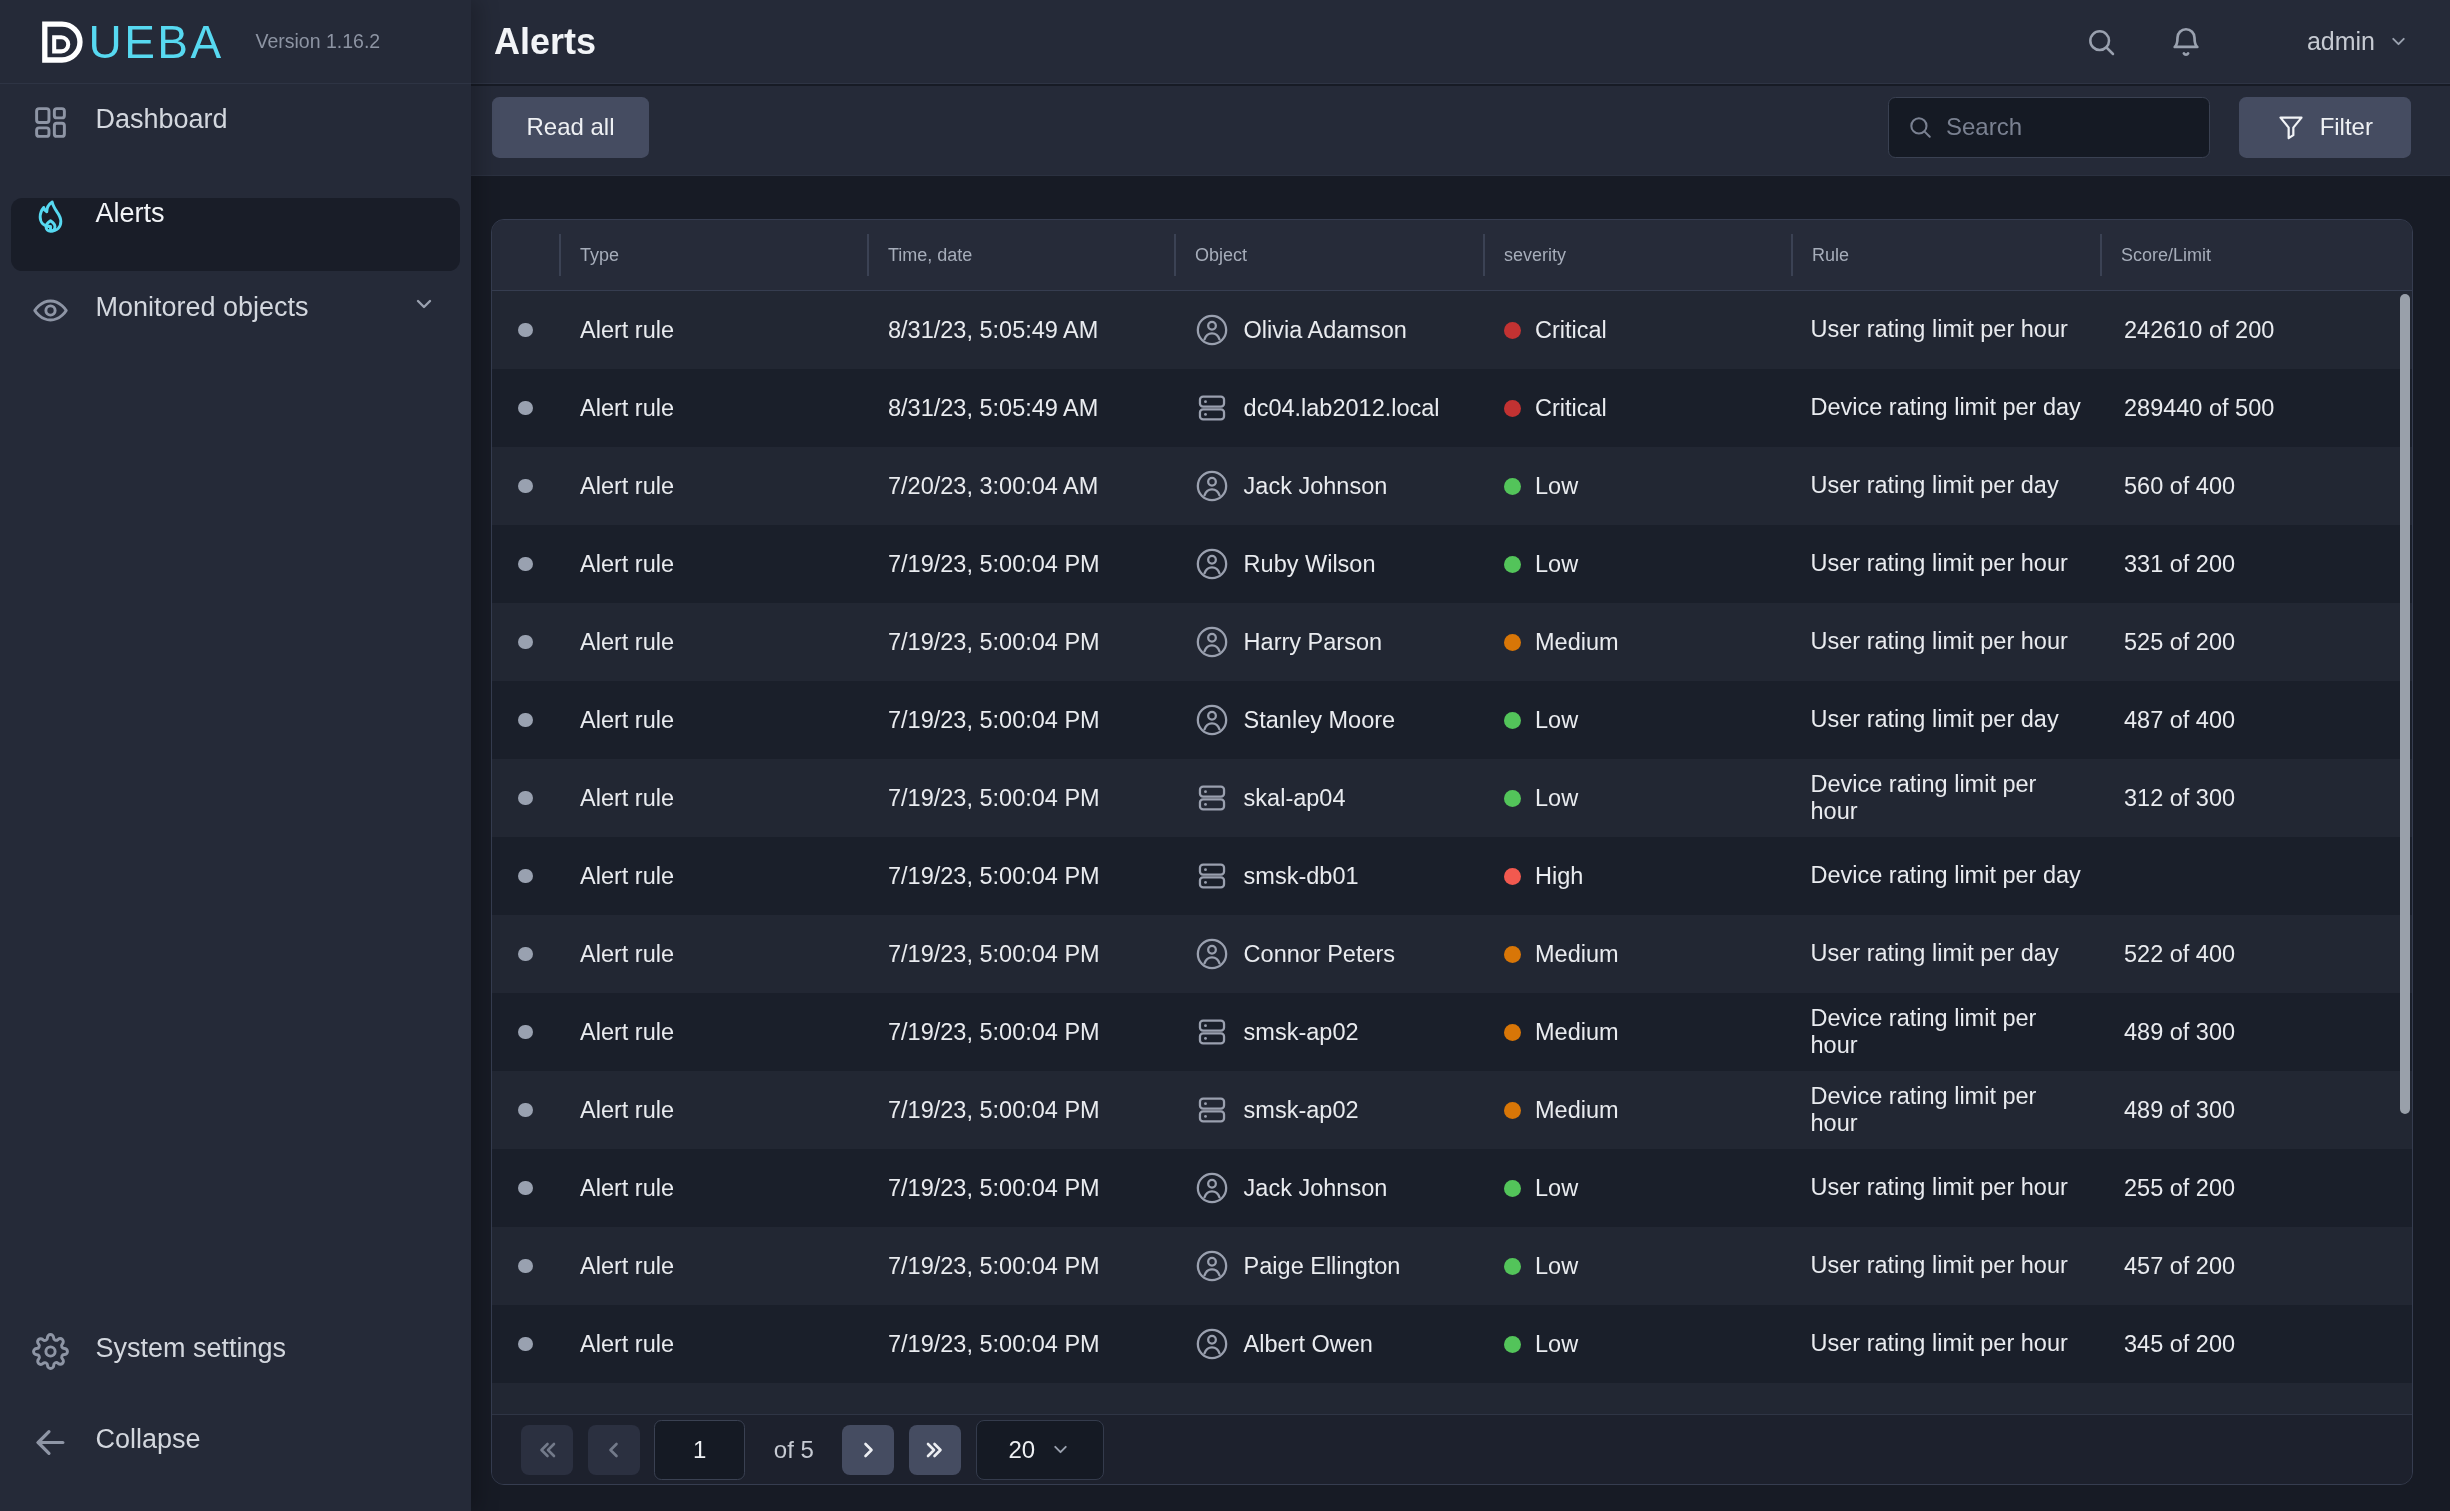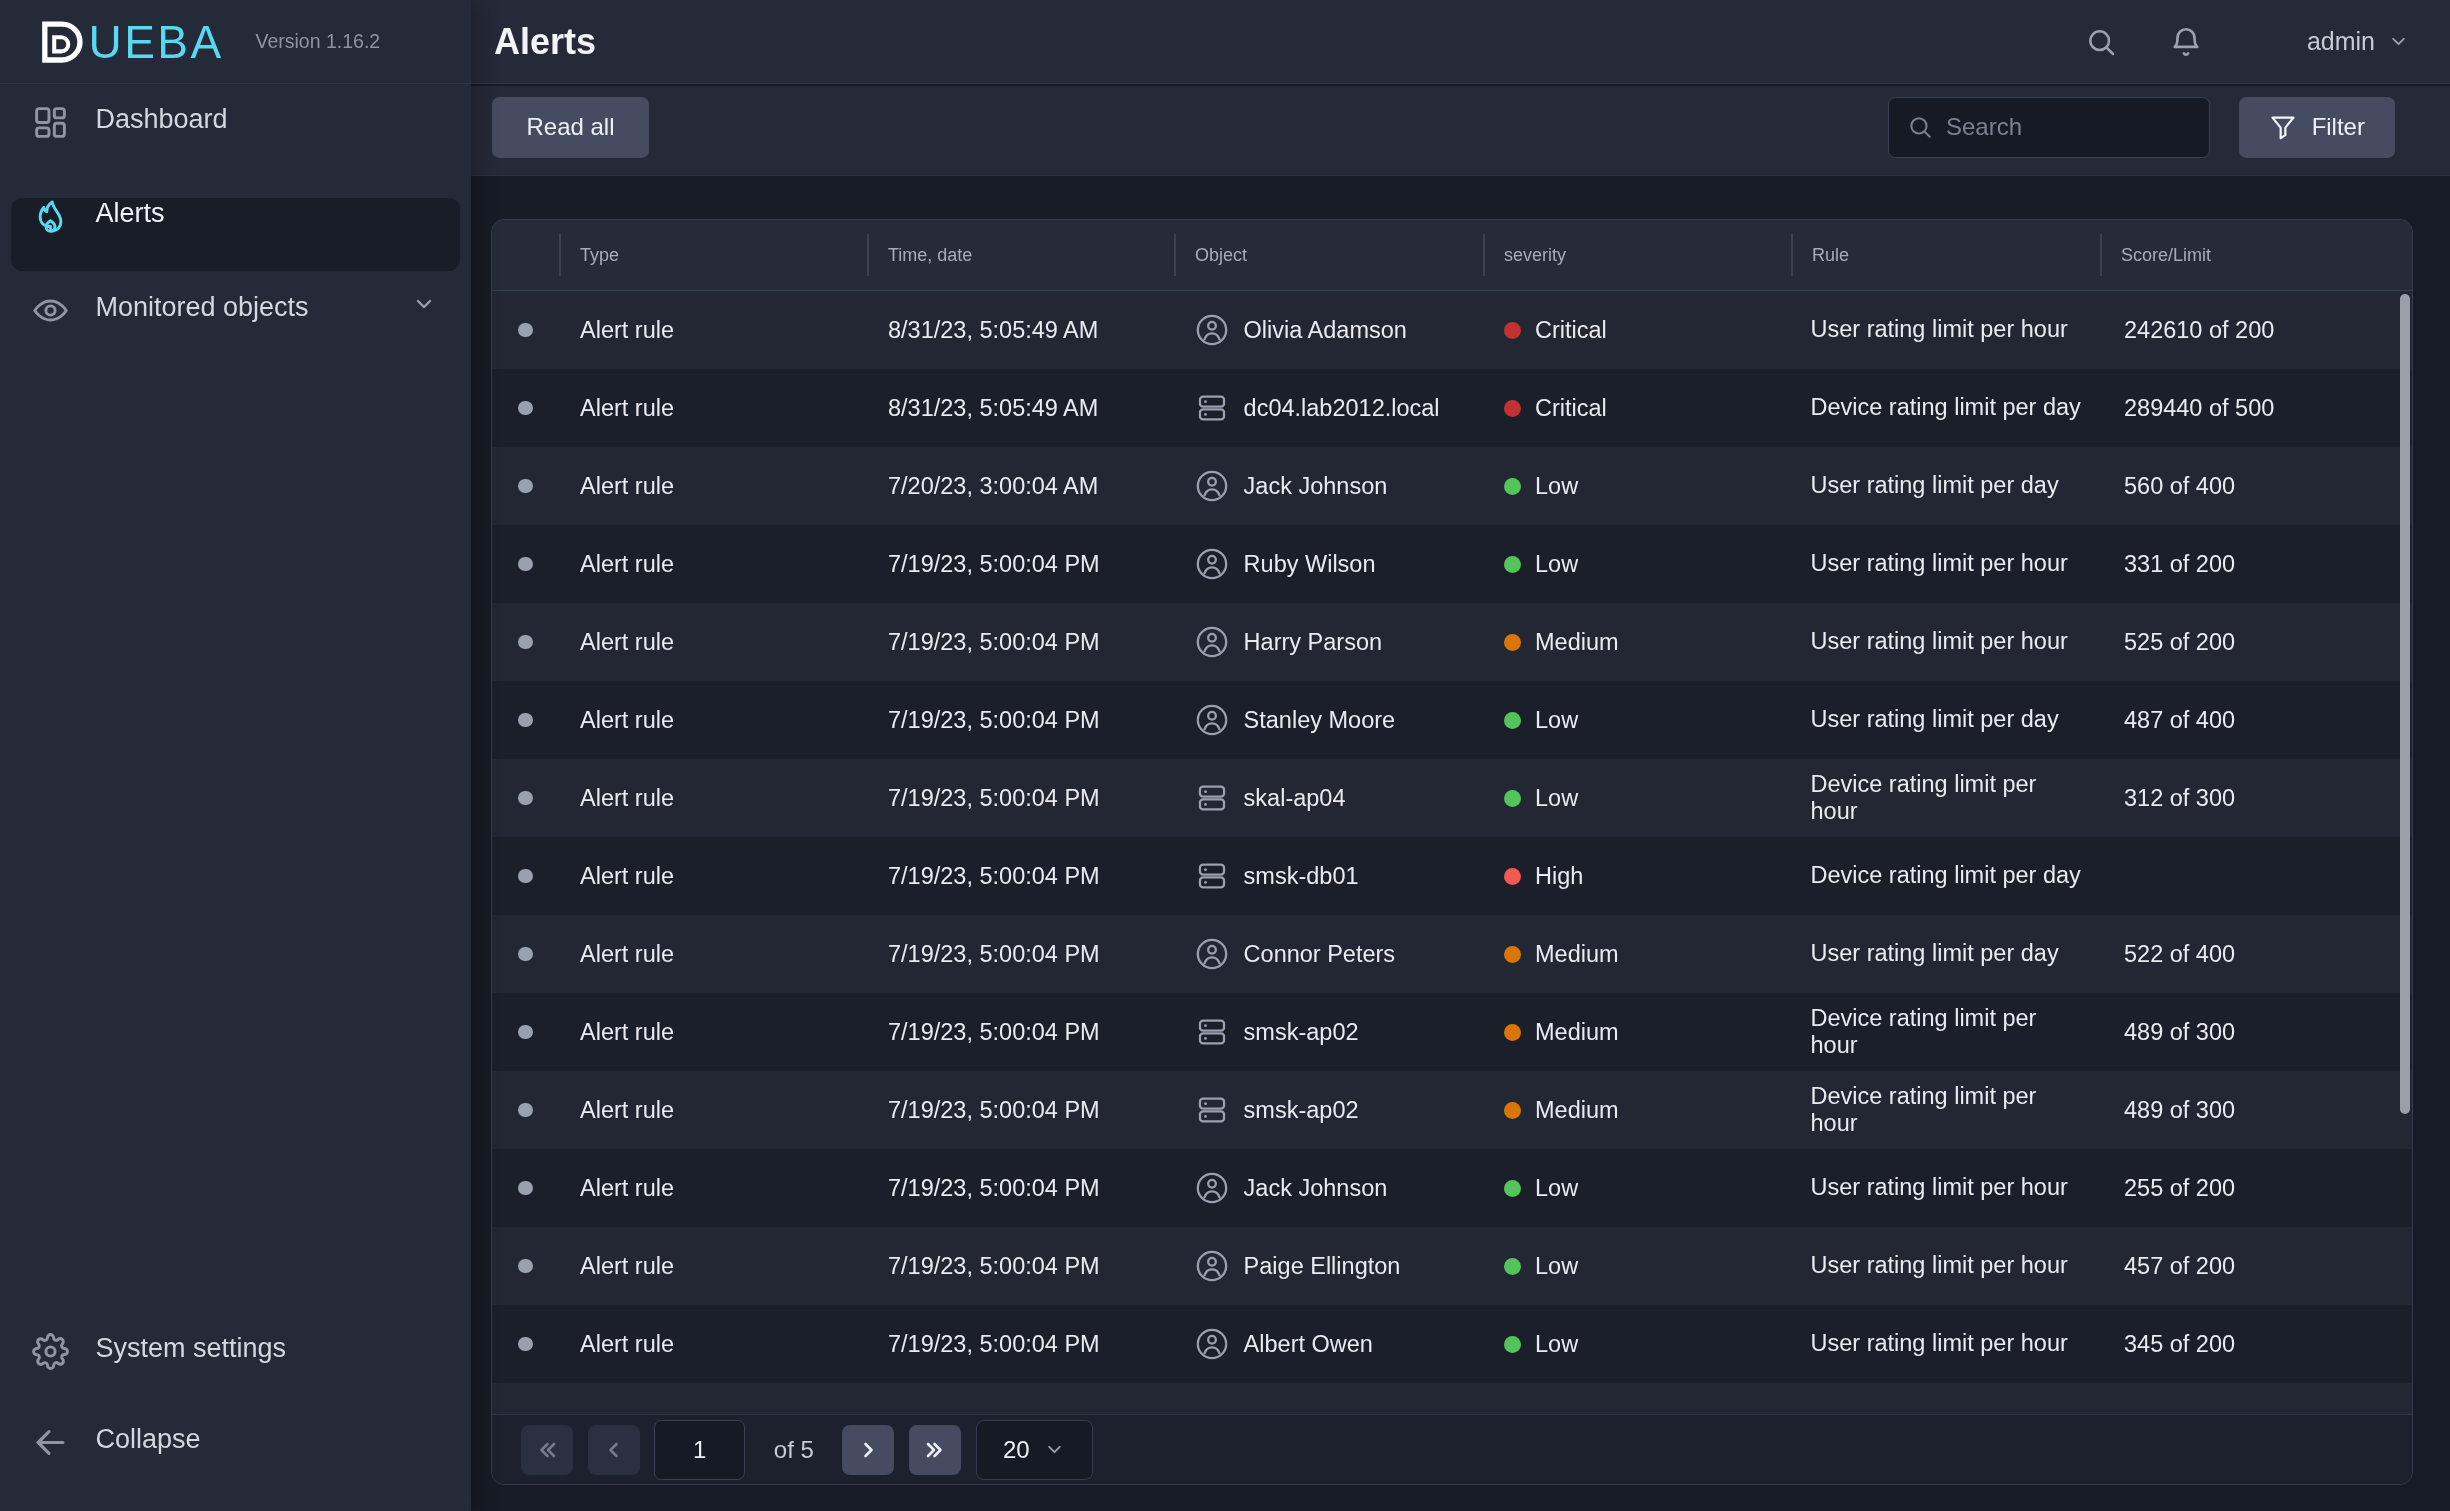--- a/index.html
+++ b/index.html
@@ -56,21 +56,21 @@
   .toolbar {
     position:absolute; left:471px; top:86px; width:1979px; height:90px;
     background:#252a38; border-bottom:1.6px solid #2b3140; z-index:2;
   }
   .btn {
     position:absolute; top:10.6px; height:61px; border-radius:7.3px; background:#454c61;
     display:flex; align-items:center; justify-content:center; cursor:pointer;
     font-size:24px; color:#eef0f3;
   }
   .btn-readall { left:21px; width:157px; }
-  .btn-filter { left:1768px; width:156px; }
+  .btn-filter { left:1768px; width:172px; }
   .btn-filter .ficon { width:28px; height:28px; margin-right:14.6px; color:#f2f4f7; }
   .search-field {
     position:absolute; top:10.6px; left:1417px; width:322px; height:61px;
     background:#151a24; border:1.6px solid #3a4152; border-radius:7.3px;
     display:flex; align-items:center; padding-left:18px;
   }
   .search-field .sicon { width:26px; height:26px; color:#7a8191; flex:0 0 auto; }
   .search-field input {
     background:transparent; border:none; outline:none; color:#e9ebef;
     font-size:24px; font-family:"Liberation Sans",sans-serif; margin-left:13px; width:244px;
@@ -128,21 +128,21 @@
   }
   .pg-btn.dim { background:#2b3040; color:#737a8a; }
   .pg-btn.lit { background:#454c61; color:#eceef2; }
   .pg-btn svg { width:24px; height:24px; }
   .pg-input {
     width:91px; height:60px; background:#151a24; border:1.6px solid #3a4152; border-radius:7.3px;
     color:#eef0f3; font-size:24px; text-align:center; font-family:"Liberation Sans",sans-serif; outline:none;
   }
   .pg-of { font-size:24px; color:#c6cad2; margin:0 14px; }
   .pg-select {
-    width:117px; height:60px; background:#151a24; border:1.6px solid #343b4c; border-radius:8px;
+    width:128px; height:60px; background:#151a24; border:1.6px solid #343b4c; border-radius:8px;
     display:flex; align-items:center; justify-content:center; gap:14.6px; cursor:pointer;
   }
   .pg-select .val { font-size:24px; color:#eef0f3; }
   .pg-select .chev { width:21px; height:21px; color:#9aa1af; }
 </style>
 </head>
 <body>
 
 <div class="sidebar">
   <div class="logo-row">

